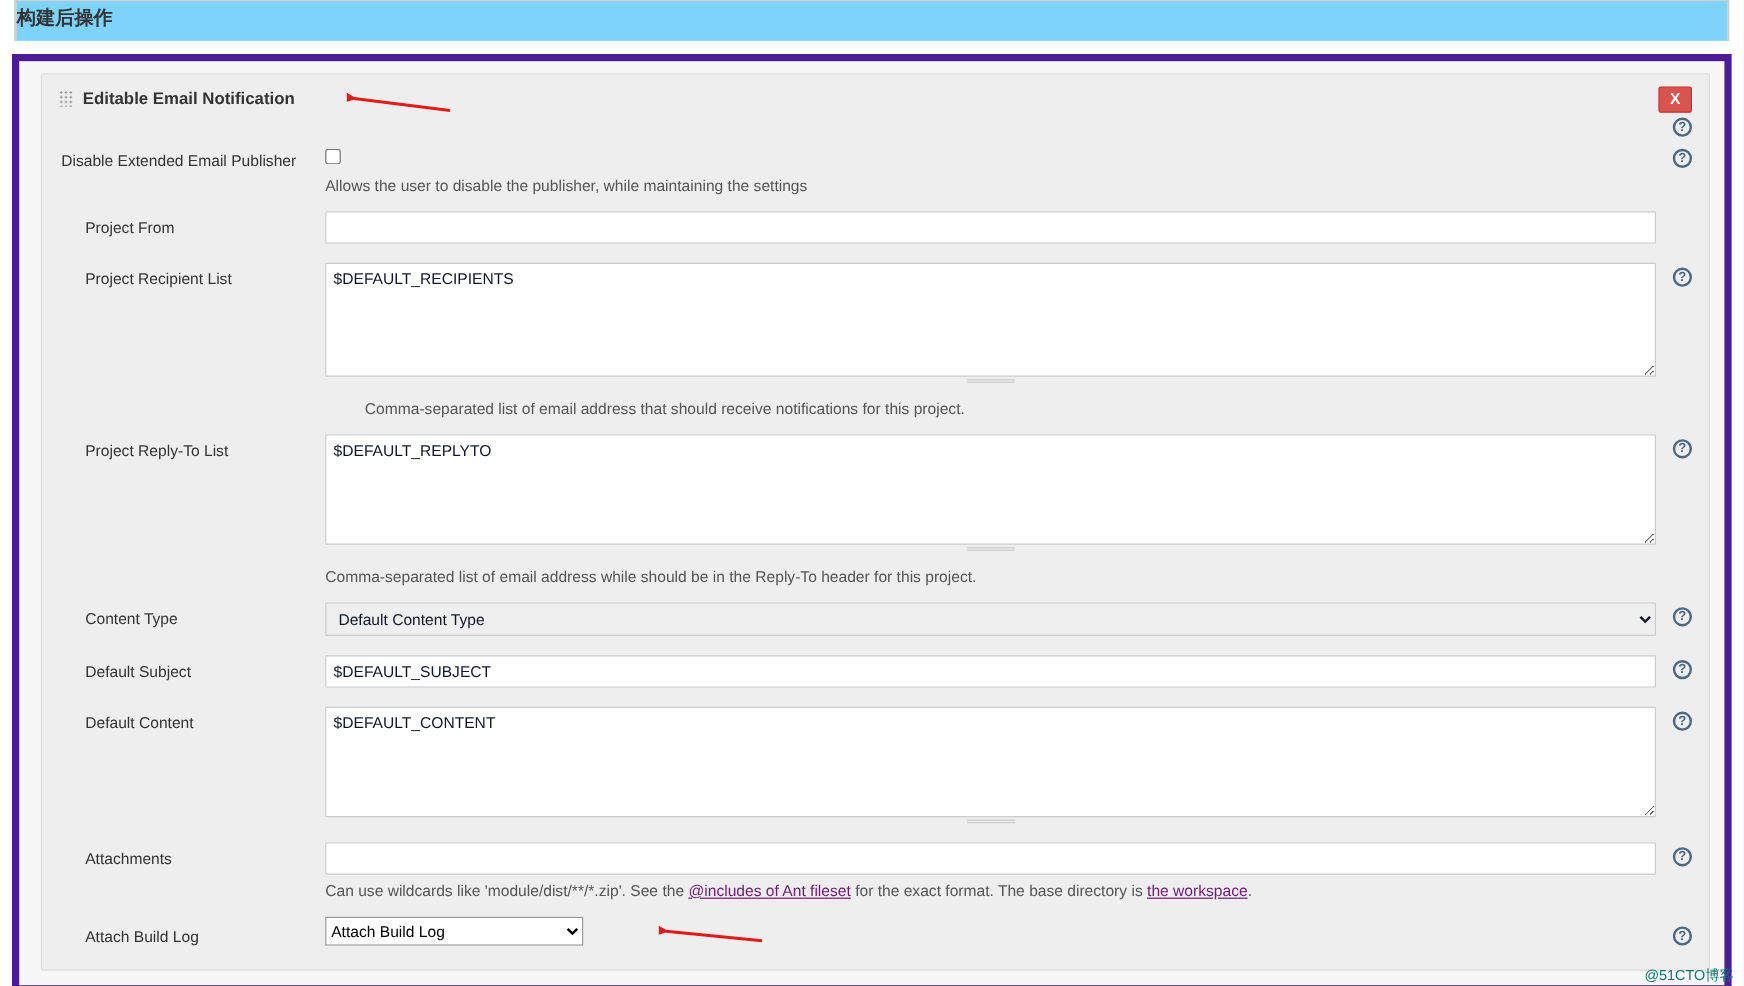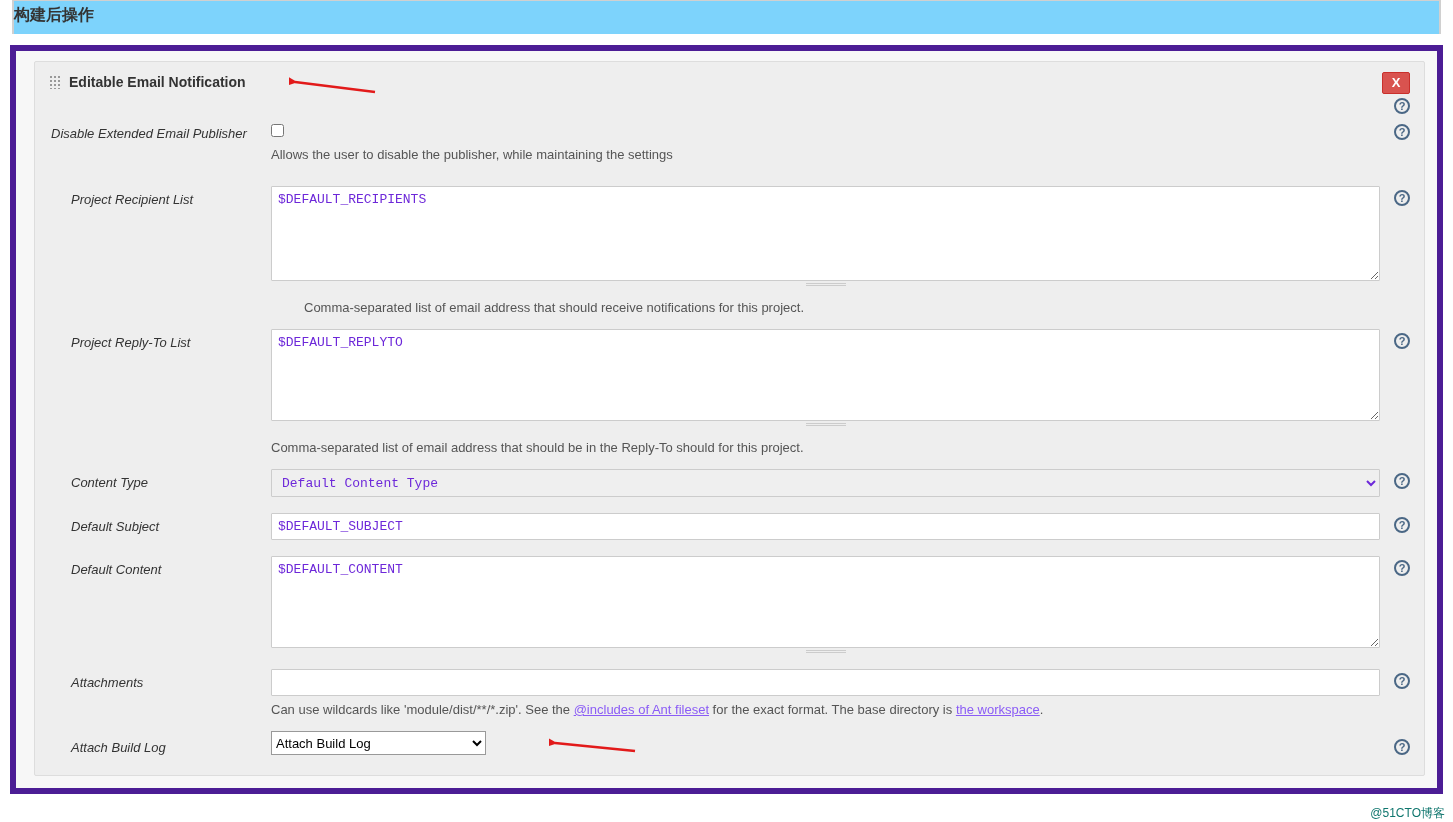--- a/index.html
+++ b/index.html
@@ -88,21 +88,20 @@
       align-items: flex-start;
       margin-bottom: 6px;
     }
     .label-col {
       width: 222px;
       flex: 0 0 222px;
       padding-top: 6px;
       padding-left: 22px;
       font-size: 13px;
       color: #333;
-      font-style: italic;
     }
     .label-col.first { padding-left: 2px; }
     .field-col {
       flex: 1 1 auto;
       min-width: 0;
     }
     .help-col {
       width: 30px;
       flex: 0 0 30px;
       display: flex;
@@ -113,26 +112,26 @@
     }
     .hint-row {
       display: flex;
       margin: 4px 0 14px 0;
       color: #555;
       font-size: 13px;
     }
     .hint-row .label-col { }
     input[type="text"], textarea, select.wide {
       width: 100%;
-      font-family: Liberation Mono, monospace;
+      font-family: Liberation Sans, sans-serif;
       font-size: 13px;
       padding: 5px 6px;
       border: 1px solid #ccc;
       background: #fff;
-      color: #6d28d9;
+      color: #0f172a;
       border-radius: 1px;
     }
     textarea {
       resize: both;
       min-height: 95px;
     }
     textarea.short { min-height: 92px; }
     select.wide {
       height: 28px;
       background: #efefef;
@@ -153,21 +152,21 @@
     .checkbox-wrap input { margin-right: 6px; }
     .resize-handle-deco {
       height: 6px;
       margin: 0 auto 10px auto;
       width: 40px;
       background: linear-gradient(#ccc,#ccc) 0 1px/100% 1px no-repeat,
                   linear-gradient(#ccc,#ccc) 0 3px/100% 1px no-repeat;
       position: relative;
       top: -2px;
     }
-    a.link { color: #8b5cf6; text-decoration: underline; }
+    a.link { color: #701a75; text-decoration: underline; }
     
     .arrow {
       position: absolute;
       pointer-events: none;
     }
     .arrow svg { display: block; }
     .watermark {
       position: fixed;
       bottom: 0; right: 8px;
       color: #0f766e; font-size: 12px;
@@ -217,20 +216,27 @@
         <div class="help-col">
             <span class="help-icon">?</span>
           </div>
       </div>
       <div class="hint-row">
         <div class="label-col"></div>
         <div class="field-col">Allows the user to disable the publisher, while maintaining the settings</div>
         <div class="help-col"></div>
       </div>
 
+      <div class="form-row">
+        <div class="label-col">Project From</div>
+        <div class="field-col">
+          <input type="text" value="" style="">
+        </div>
+        <div class="help-col"></div>
+      </div>
 
       <div style="height:10px"></div>
 
       <div class="form-row">
         <div class="label-col">Project Recipient List</div>
         <div class="field-col">
           <textarea style="">$DEFAULT_RECIPIENTS</textarea>
           <div class="resize-handle-deco"></div>
         </div>
         <div class="help-col">
@@ -248,21 +254,21 @@
         <div class="field-col">
           <textarea class="short" style="">$DEFAULT_REPLYTO</textarea>
           <div class="resize-handle-deco"></div>
         </div>
         <div class="help-col">
             <span class="help-icon">?</span>
           </div>
       </div>
       <div class="hint-row" style="margin-top:-6px;">
         <div class="label-col"></div>
-        <div class="field-col">Comma-separated list of email address that should be in the Reply-To should for this project.</div>
+        <div class="field-col">Comma-separated list of email address while should be in the Reply-To header for this project.</div>
         <div class="help-col"></div>
       </div>
 
       <div class="form-row">
         <div class="label-col">Content Type</div>
         <div class="field-col">
           <select class="wide">
             <option>Default Content Type</option>
           </select>
         </div>

